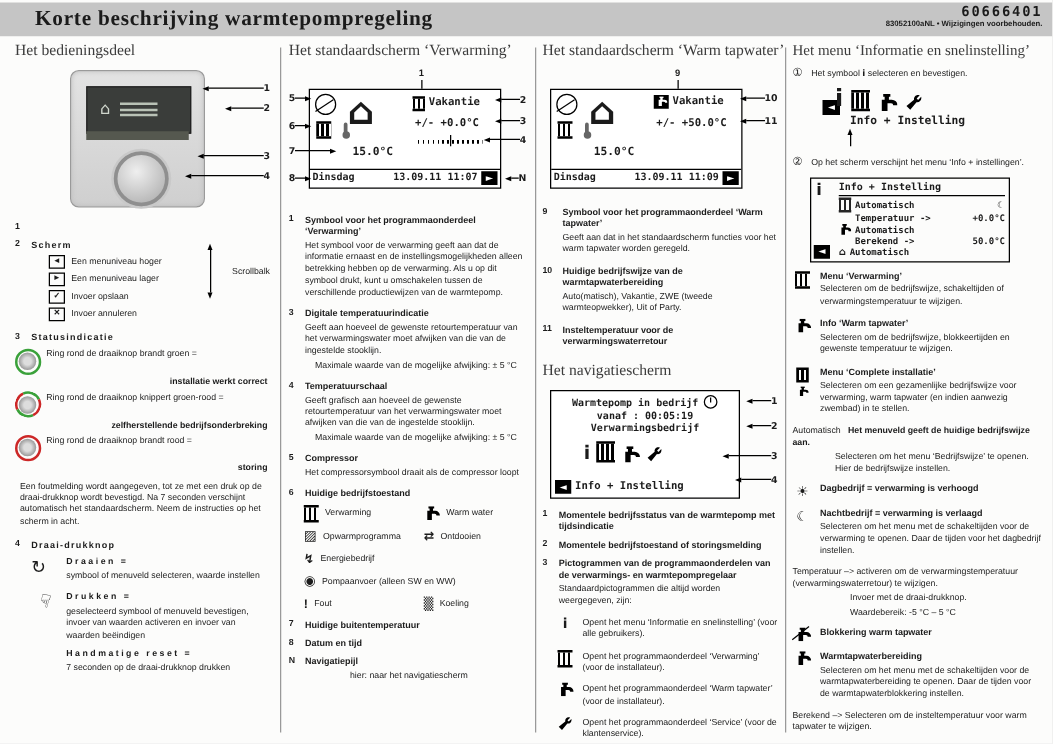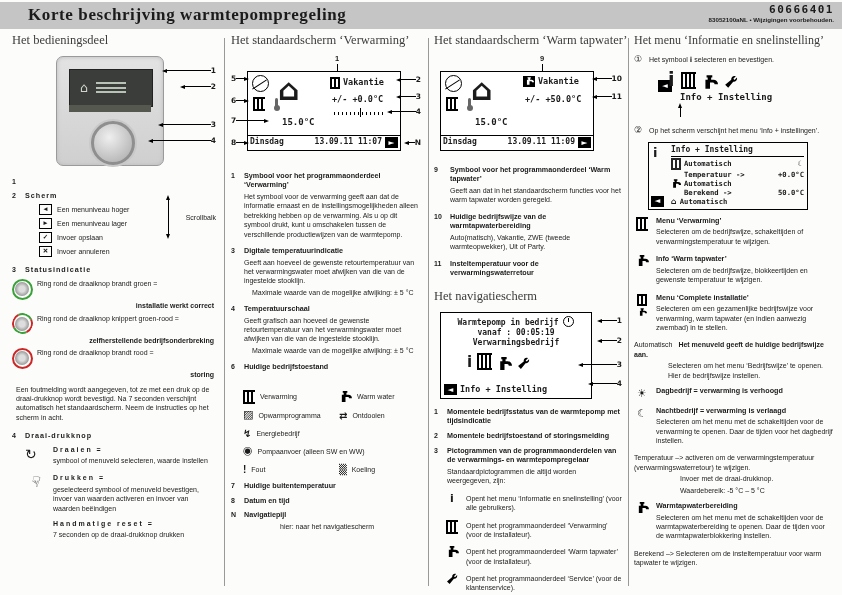--- a/index.html
+++ b/index.html
@@ -316,21 +316,28 @@
         </div>
       </div>
     <div class="it">
         <span class="num">4</span>
       <div>
           <div class="tt">Temperatuurschaal</div>
           <p>Geeft grafisch aan hoeveel de gewenste retourtemperatuur van het verwarmingswater moet afwijken van die van de ingestelde stooklijn.</p>
           <p style="margin-left:8px">Maximale waarde van de mogelijke afwijking: ± 5 °C</p>
         </div>
       </div>
-    <div class="it" style="margin-bottom:18px">
+    <div class="it">
+        <span class="num">5</span>
+      <div>
+          <div class="tt">Compressor</div>
+          <p>Het compressorsymbool draait als de compressor loopt</p>
+        </div>
+      </div>
+    <div class="it" style="margin-bottom:4px">
         <span class="num">6</span>
       <div class="tt">Huidige bedrijfstoestand</div>
       </div>
     <div class="tgrid">
       <span class="trow">
           <span class="ic-rad"></span>
           <span>Verwarming</span>
         </span>
       <span class="trow">
           <svg class="tap" width="13" height="11" viewBox="0 0 14 12">
@@ -637,20 +644,26 @@
         </div>
     </div>
 
     <div style="margin:6px 0">
       <p><span>Temperatuur –&gt;</span> <span>activeren om de verwarmingstemperatuur (verwarmingswaterretour) te wijzigen.</span></p>
       <p class="ind2">Invoer met de draai-drukknop.</p>
       <p class="ind2">Waardebereik: -5 °C – 5 °C</p>
     </div>
 
     <div class="entry" style="margin:4px 0">
+      <span class="eic blocked"><svg class="tap" width="13" height="11" viewBox="0 0 14 12">
+            <path d="M2 4h3V2H4V0h5v2H8v2h2a4 4 0 0 1 4 4h-3a1.5 1.5 0 0 0-1.5-1.5H7V12H3V4z"></path>
+          </svg></span>
+      <div class="tt">Blokkering warm tapwater</div>
+    </div>
+    <div class="entry" style="margin:4px 0">
       <span class="eic"><svg class="tap" width="13" height="11" viewBox="0 0 14 12">
             <path d="M2 4h3V2H4V0h5v2H8v2h2a4 4 0 0 1 4 4h-3a1.5 1.5 0 0 0-1.5-1.5H7V12H3V4z"></path>
           </svg></span>
       <div>
           <div class="tt">Warmtapwaterbereiding</div>
       <p>Selecteren om het menu met de schakeltijden voor de warmtapwaterbereiding te openen. Daar de tijden voor de warmtapwaterblokkering instellen.</p>
         </div>
     </div>
 
     <div style="margin:6px 0">

